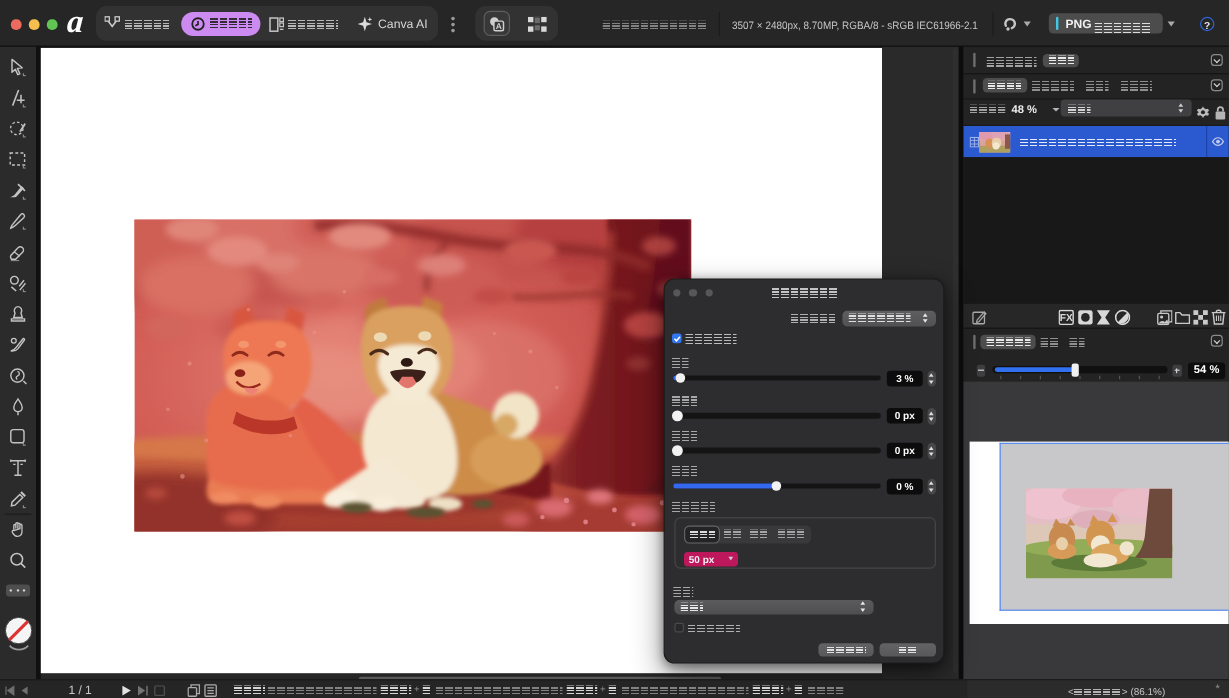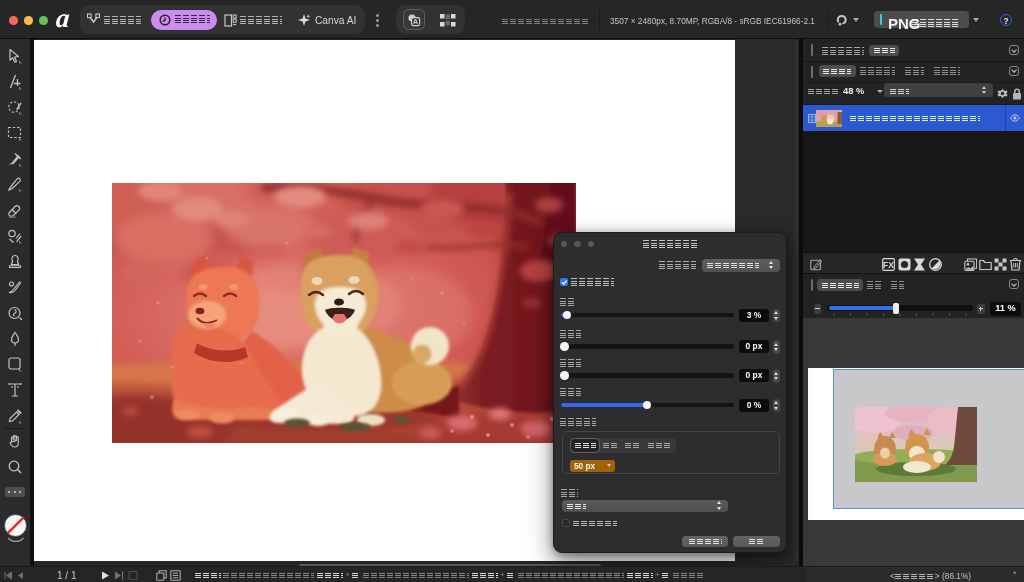--- a/index.html
+++ b/index.html
@@ -106,21 +106,21 @@
  <div class="bartxt" style="left:610px;transform:scaleX(.92);transform-origin:left center">3507 × 2480px, 8.70MP, RGBA/8 - sRGB IEC61966-2.1</div>
  <div class="abs" style="left:827px;top:10px;width:1px;height:20px;background:#1b1b1b"></div>
 
  <svg class="abs" style="left:836px;top:14px" width="12" height="12" viewBox="0 0 12 12">
       <path d="M2.2 7.5 C1.2 5.5 2 3 4.2 2.2 C6.4 1.4 8.8 2.4 9.5 4.5 C10.2 6.5 9.2 8.8 7.2 9.4" fill="none" stroke="#c6c6c6" stroke-width="2" stroke-linecap="round"></path>
       <circle cx="4" cy="10.2" r="1.4" fill="#c6c6c6"></circle>
     </svg>
  <div class="abs" style="left:853px;top:17.5px;border-left:3.2px solid transparent;border-right:3.2px solid transparent;border-top:4px solid #aaa"></div>
  <div id="exportbtn">
   <div class="abs" style="left:5.5px;top:2.5px;width:2.8px;height:11.5px;background:#41c8e4;border-radius:1.5px"></div>
-  <div class="abs" style="left:14px;top:4px;color:#f2f2f2;font-weight:bold;font-size:15px">PNG</div>
+  <div class="abs" style="left:14px;top:4px;color:#f2f2f2;font-weight:bold;font-size:10px">PNG</div>
   <i class="j j10" style="left:38px;top:8px;position:absolute;color:#f2f2f2;width:48px;height:8.5px"></i>
  </div>
  <div class="abs" style="left:972.5px;top:17.5px;border-left:3.2px solid transparent;border-right:3.2px solid transparent;border-top:4px solid #aaa"></div>
  <div id="helpq">?</div>
 </div>
 
 <div id="leftbar">
 <svg class="abs" style="left:7px;top:9px" width="16" height="16" viewBox="0 0 16 16">
       <path d="M3 1.5 L11.5 8.5 L7.5 9 L9.5 13.5 L7.8 14.2 L5.8 9.8 L3 12.2 Z" fill="none" stroke="#c3c3c3" stroke-width="1.2" stroke-linejoin="round"></path>
       <path d="M12.5 13 v2 h2" stroke="#888" stroke-width="1" fill="none"></path>
@@ -514,21 +514,21 @@
    <div class="abs" style="left:2px;top:1.2px;width:67px;height:3.6px;background:#3170ef;border-radius:2px"></div>
    <div class="abs" style="left:66px;top:-2px;width:5.5px;height:10.5px;background:#f0f0f0;border-radius:2px"></div>
  </div>
  <svg class="abs" style="left:24px;top:273.5px" width="146" height="4" viewBox="0 0 146 4">
    <path d="M7 0 v3 M23.5 0 v3 M40 0 v3 M56.5 0 v3 M73 0 v3 M89.5 0 v3 M106 0 v3 M122.5 0 v3 M139 0 v3" stroke="#555" stroke-width="1"></path>
  </svg>
  <div class="abs" style="left:174px;top:264.5px;width:7.5px;height:10.5px;background:#3e3e40;border-radius:2px">
       <div class="abs" style="left:1.5px;top:4.5px;width:4.5px;height:1.4px;background:#cfcfcf"></div>
       <div class="abs" style="left:3px;top:3px;width:1.4px;height:4.5px;background:#cfcfcf"></div>
     </div>
- <div class="abs" style="left:187px;top:263px;width:31px;height:13.5px;background:#0d0d0d;border-radius:3px;color:#fff;font-weight:bold;font-size:9.3px;text-align:center;line-height:13.5px">11 %</div>
+ <div class="abs" style="left:187px;top:263px;width:31px;height:13.5px;background:#0d0d0d;border-radius:3px;color:#fff;font-weight:bold;font-size:9.3px;text-align:center;line-height:13.5px">54 %</div>
 
  <div class="abs" style="left:0;top:279px;width:221px;height:248px;background:#39393b">
    <div class="abs" style="left:5px;top:50px;width:216px;height:152px;background:#fff"></div>
    <div class="abs" style="left:30px;top:50.5px;width:191px;height:140px;background:#c8c8ca;border:1.5px solid #5b8def;border-right:none"></div>
    <svg class="abs" style="left:52px;top:89px" width="122" height="75" viewBox="0 0 122 75">
      <rect width="122" height="75" fill="#ddc8b8"></rect>
      <rect width="122" height="30" fill="#e3bec4"></rect>
      <ellipse cx="20" cy="12" rx="26" ry="14" fill="#eec3cf"></ellipse>
      <ellipse cx="60" cy="6" rx="30" ry="10" fill="#e8b2c0"></ellipse>
      <ellipse cx="100" cy="12" rx="28" ry="13" fill="#eabcc8"></ellipse>
@@ -600,21 +600,21 @@
 
  <i class="j j10" style="position:absolute;left:6px;top:184.5px;width:36px;color:#b8b8b8"></i>
  <div class="abs" style="left:8px;top:198px;width:218px;height:42.5px;border:1px solid #454548;border-radius:5px"></div>
  <div class="abs" style="left:16px;top:204.5px;width:106px;height:15px;background:#39393b;border-radius:4.5px"></div>
  <div class="abs" style="left:16px;top:204.5px;width:30px;height:15px;background:#242426;border:1px solid #646467;border-radius:4.5px">
       <i class="j j10" style="position:absolute;left:3.5px;top:3.2px;width:21px;height:7.5px;color:#f5f5f5"></i>
     </div>
  <i class="j j10" style="position:absolute;left:48.5px;top:208px;width:15px;height:7.5px;color:#b5b5b5"></i>
  <i class="j j10" style="position:absolute;left:71px;top:208px;width:15px;height:7.5px;color:#b5b5b5"></i>
  <i class="j j10" style="position:absolute;left:94px;top:208px;width:22px;height:7.5px;color:#b5b5b5"></i>
- <div class="abs" style="left:16px;top:226.5px;width:45px;height:12px;background:#a16207;border-radius:3px">
+ <div class="abs" style="left:16px;top:226.5px;width:45px;height:12px;background:#be185d;border-radius:3px">
    <div class="abs" style="left:4px;top:1.5px;color:#f2f2f2;font-weight:bold;font-size:8.3px">50 px</div>
    <div class="abs" style="left:36.5px;top:4.5px;border-left:2.6px solid transparent;border-right:2.6px solid transparent;border-top:3.4px solid #ccc"></div>
  </div>
 
  <i class="j j10" style="position:absolute;left:6.5px;top:255.5px;width:17px;color:#b8b8b8"></i>
  <div class="abs" style="left:7.5px;top:266.5px;width:166.5px;height:12.5px;background:linear-gradient(#5b5b5e,#4e4e51);border-radius:4px">
    <i class="j j10" style="position:absolute;left:5.5px;top:2.2px;width:19px;height:8px;color:#fafafa"></i>
    <div class="abs" style="left:155px;top:1.8px;border-left:2.6px solid transparent;border-right:2.6px solid transparent;border-bottom:3.4px solid #e8e8e8"></div>
    <div class="abs" style="left:155px;top:7px;border-left:2.6px solid transparent;border-right:2.6px solid transparent;border-top:3.4px solid #e8e8e8"></div>
  </div>

